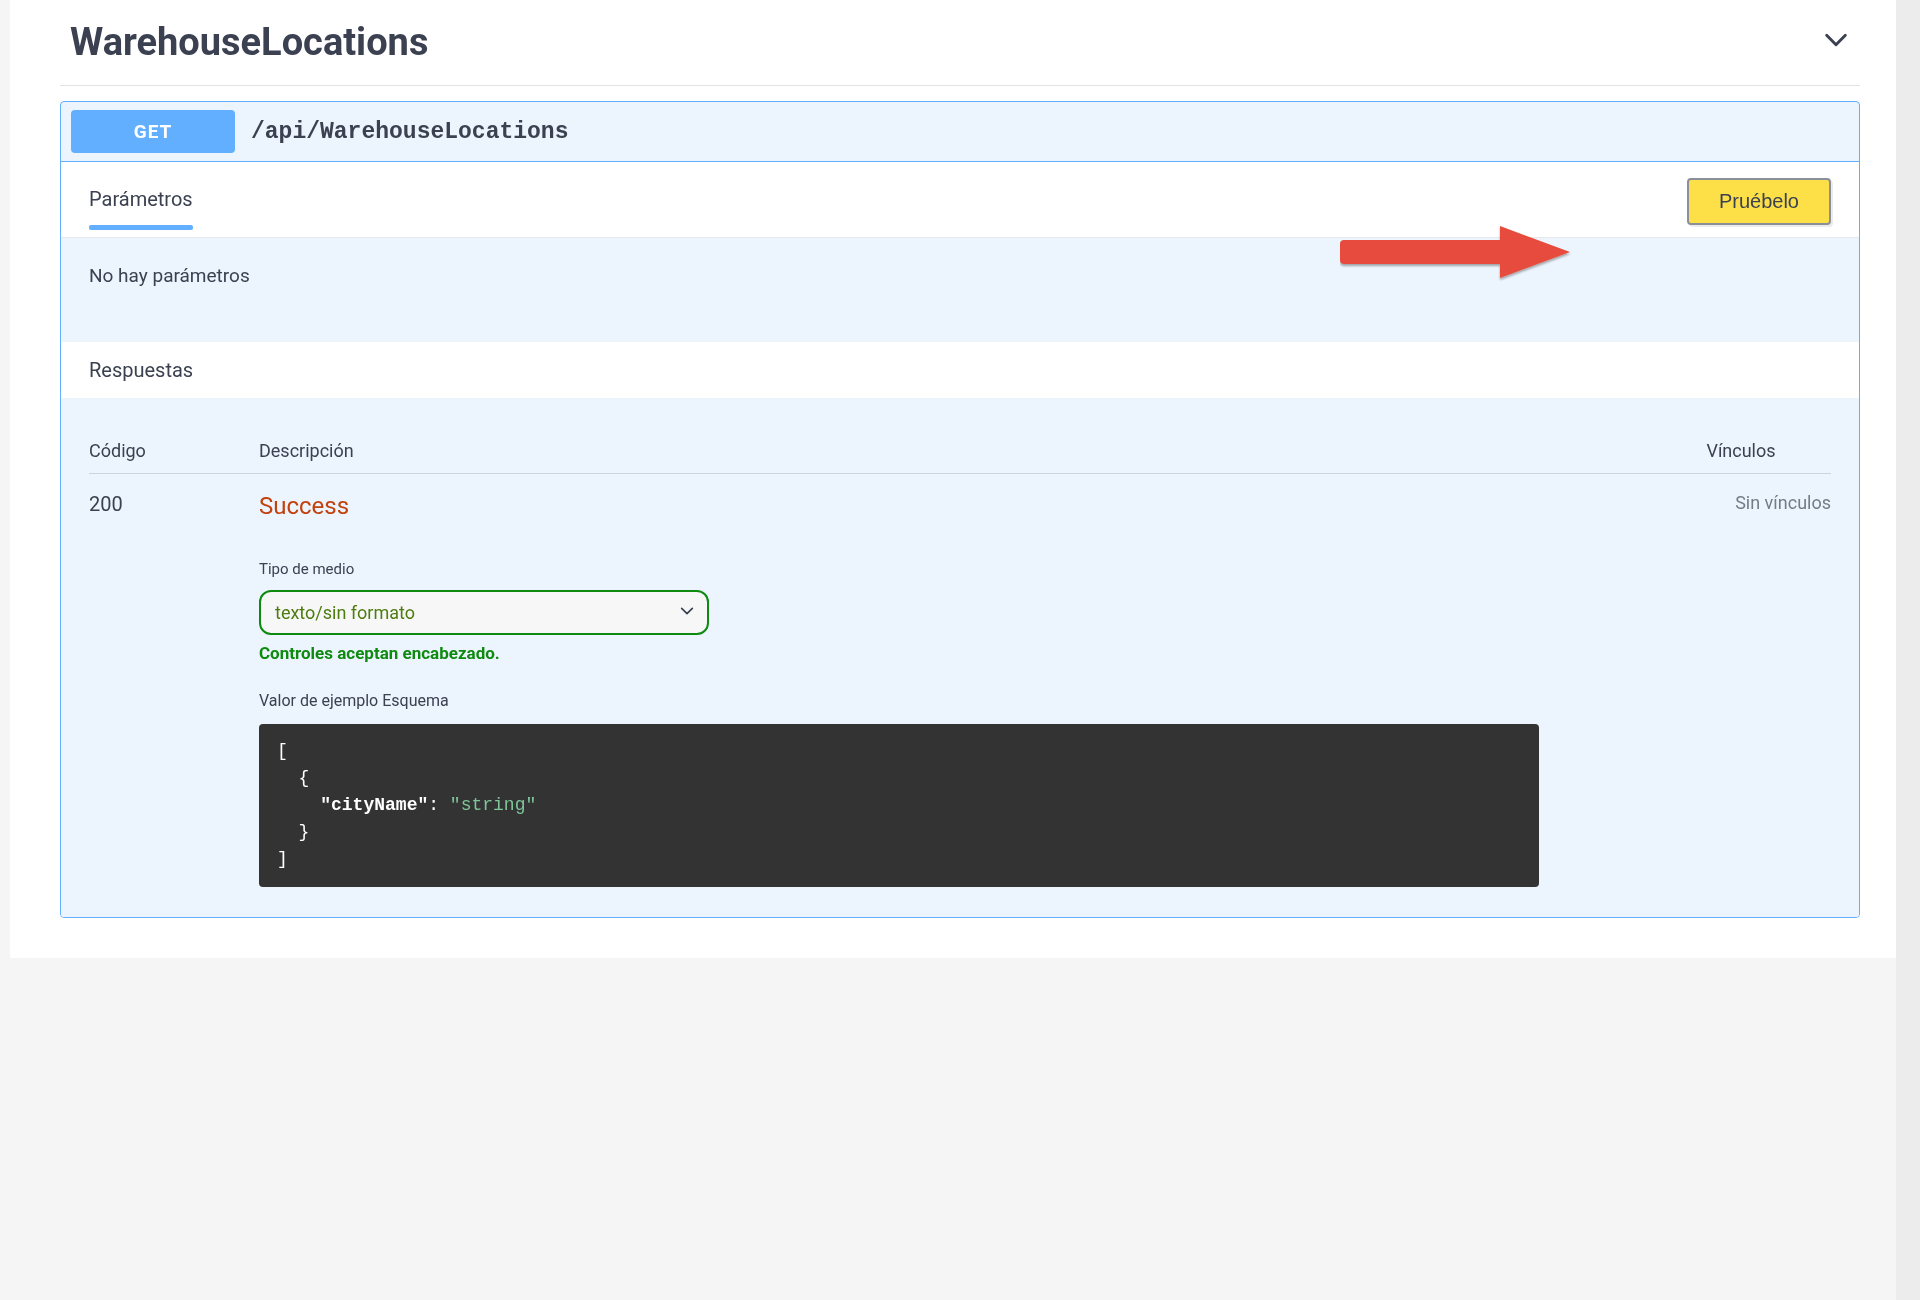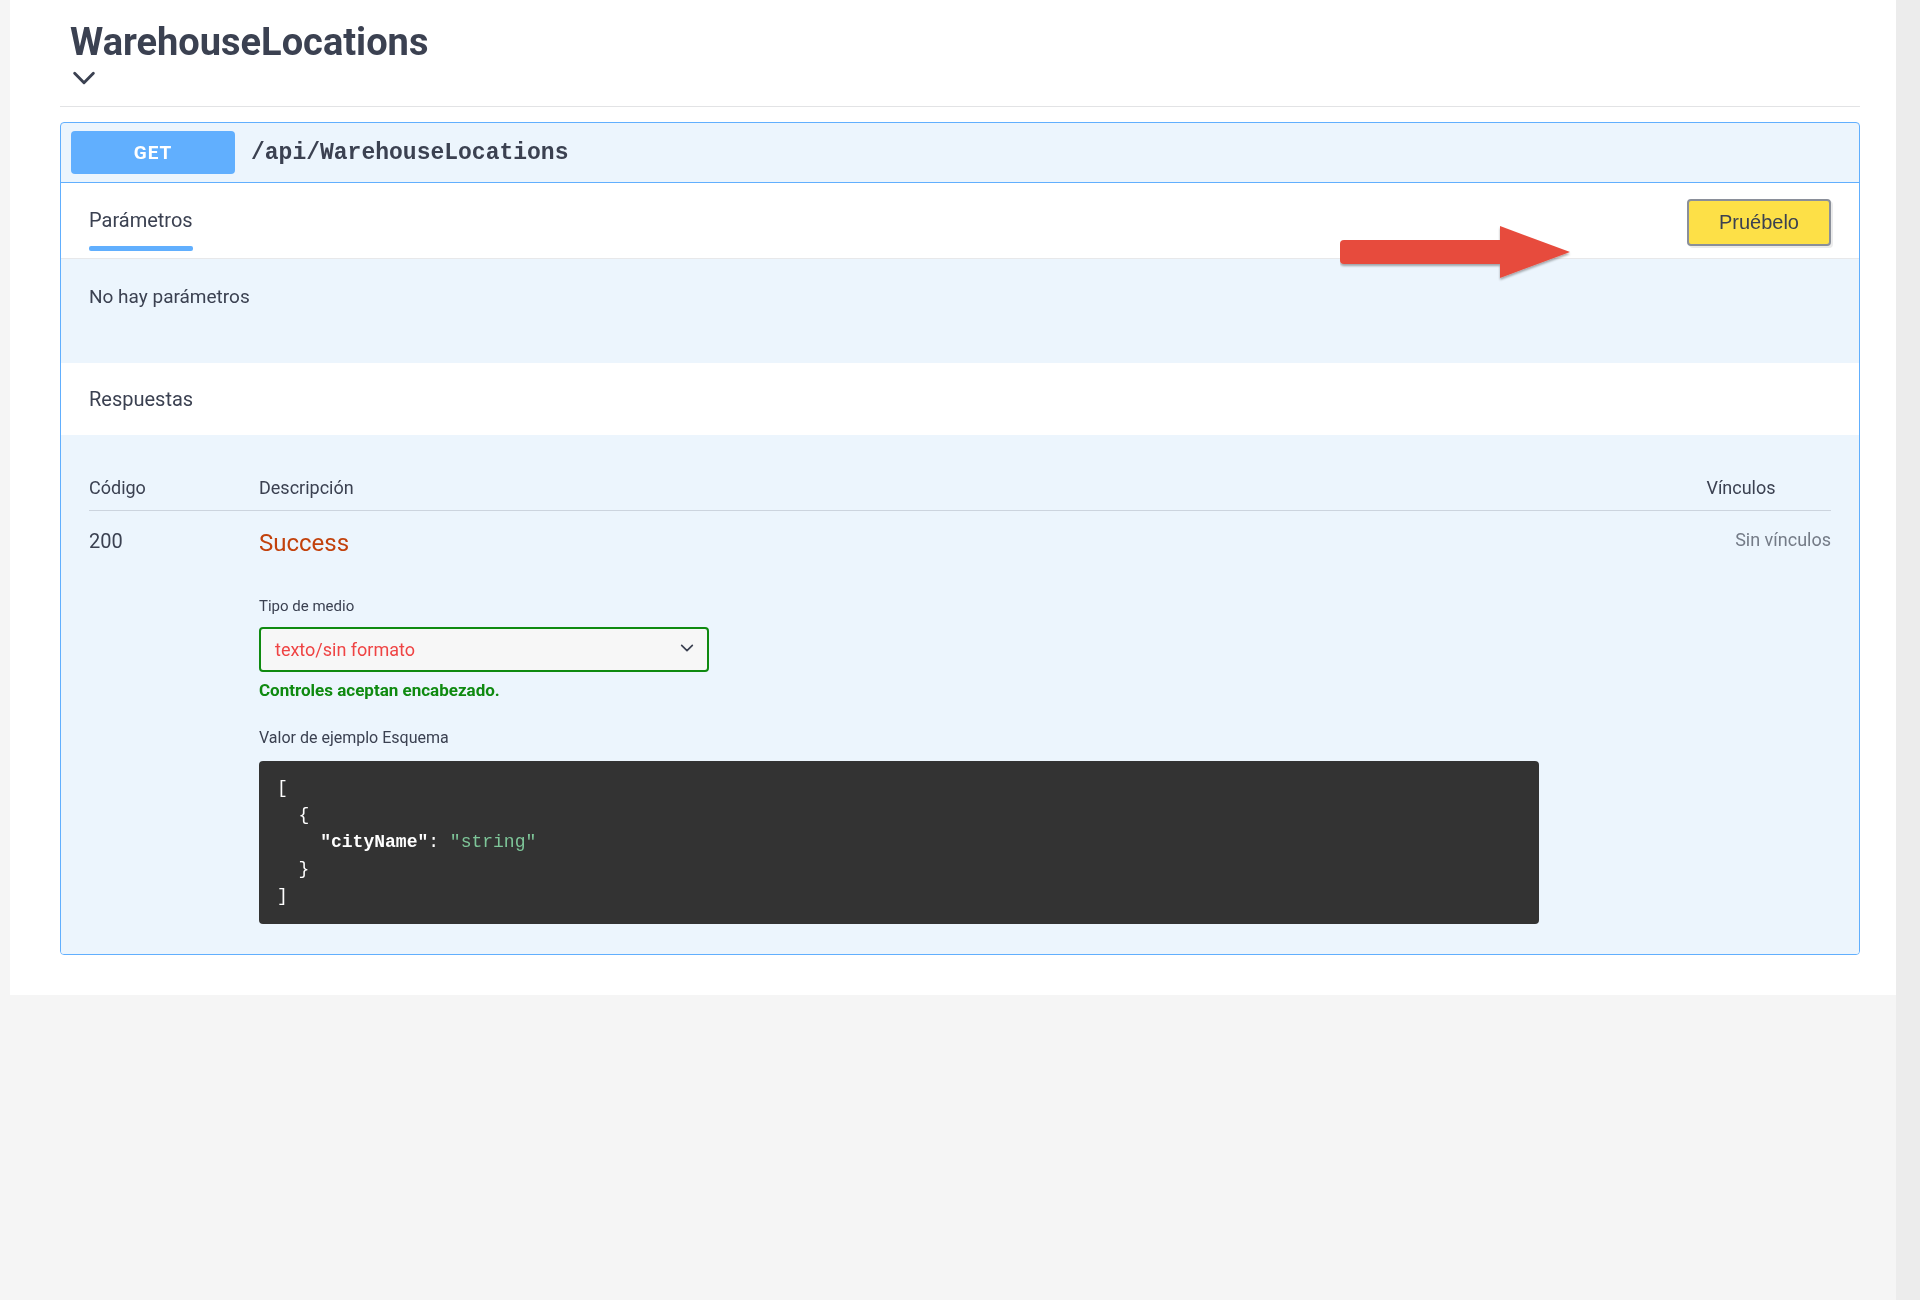--- a/index.html
+++ b/index.html
@@ -14,25 +14,24 @@
 }
 .page-wrap {
   background: #fff;
   margin: 0 auto;
   padding: 0 50px 40px 50px;
   width: 1900px;
   position: relative;
 }
 .section-header {
   display: flex;
-  align-items: flex-start;
+  align-items: center;
   justify-content: space-between;
-  padding: 20px 10px 10px 10px;
+  padding: 20px 10px 21px 10px;
   border-bottom: 1px solid rgba(59,65,81,0.15);
-  flex-direction: column;
 }
 .section-title {
   font-size: 38px;
   font-weight: 700;
   color: #3b4151;
 }
 .chevron-down {
   width: 28px;
   height: 28px;
 }
@@ -108,21 +107,21 @@
   cursor: pointer;
   box-shadow: 2px 2px 0 rgba(0,0,0,0.08);
 }
 .no-params {
   padding: 26px 28px 55px 28px;
   font-size: 19px;
   color: #3b4151;
 }
 .resp-header {
   background: #fff;
-  padding: 24px 28px;
+  padding: 16px 28px;
   font-size: 20px;
   color: #3b4151;
 }
 .resp-area {
   padding: 30px 28px 30px 28px;
 }
 .resp-table-head {
   display: grid;
   grid-template-columns: 170px 1fr 180px;
   padding: 12px 0;
@@ -141,25 +140,25 @@
 .desc-title { font-size: 24px; color: #c2410c; margin-bottom: 40px; }
 .media-label { font-size: 15px; color: #3b4151; margin-bottom: 12px; }
 .media-select-wrap {
   position: relative;
   width: 450px;
   margin-bottom: 8px;
 }
 .media-select {
   width: 100%;
   border: 2px solid #0f8a10;
-  border-radius: 4px;
+  border-radius: 12px;
   background: #f7f7f7;
   padding: 10px 40px 10px 14px;
   font-size: 18px;
-  color: #ef4444;
+  color: #4d7c0f;
   appearance: none;
   cursor: pointer;
 }
 .select-chevron {
   position: absolute;
   right: 14px;
   top: 50%;
   transform: translateY(-50%);
   pointer-events: none;
 }

